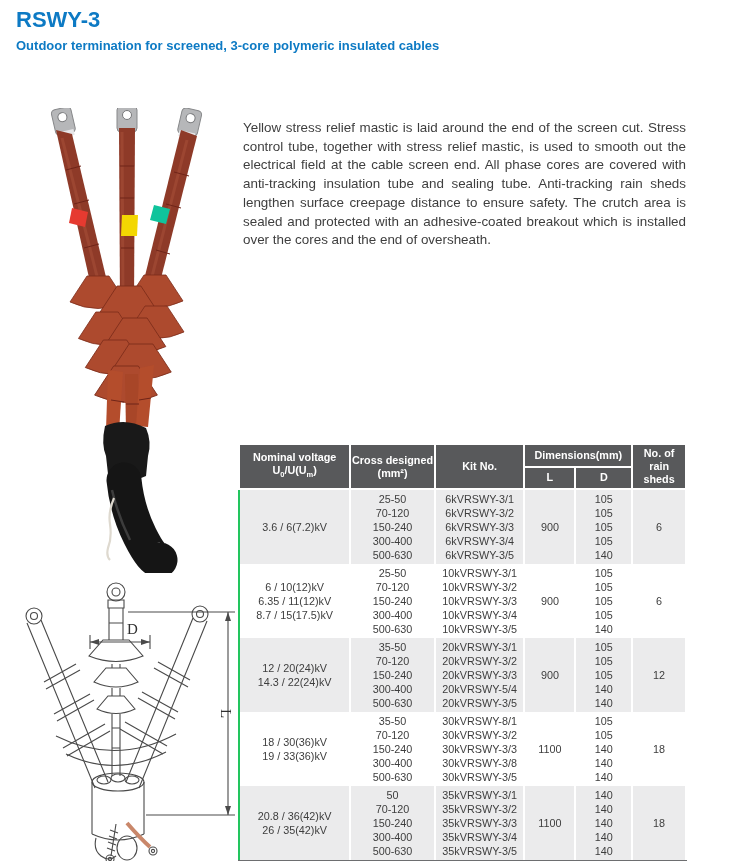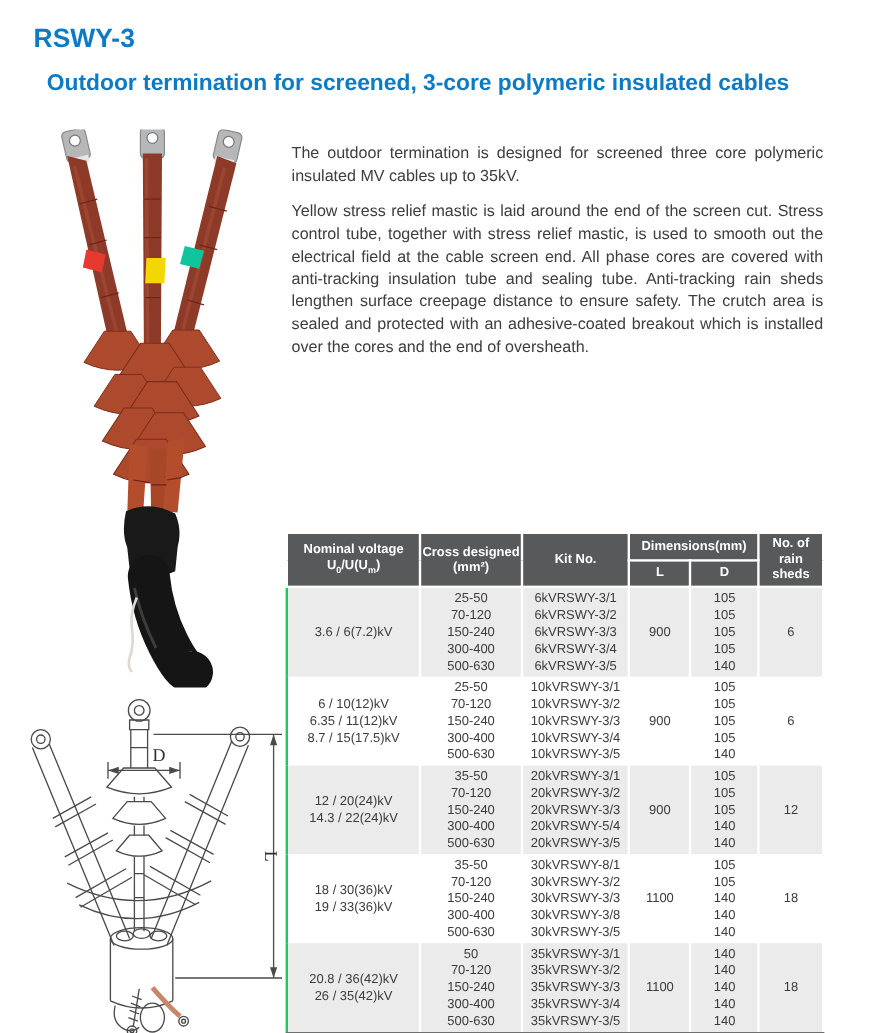--- a/index.html
+++ b/index.html
@@ -6,22 +6,22 @@
     --accent:#0d7ac4; --hdr-bg:#58595b; --row-alt:#ebebec; --rule:#6d6e70;
   }
   *{box-sizing:border-box;}
   html,body{margin:0;padding:0;background:#fff;}
   body{width:745px;height:861px;position:relative;overflow:hidden;
        font-family:"Liberation Sans",sans-serif;}
   .page{position:absolute;inset:0;background:#fff;}
 
   
   .page-header{position:absolute;left:16px;top:6px;width:715px;}
-  .product-code{margin:12px;font-size:22px;line-height:27px;font-weight:700;color:var(--accent);}
-  .subtitle-line{font-size:19px;line-height:25px;font-weight:700;color:var(--accent);margin-left:23px;}
+  .product-code{margin:0;font-size:22px;line-height:27px;font-weight:700;color:var(--accent);}
+  .subtitle-line{font-size:13px;line-height:25px;font-weight:700;color:var(--accent);}
 
   
   .description{position:absolute;left:243px;top:119px;width:443px;}
   .description p{margin:0 0 11px 0;font-size:13.4px;line-height:18.7px;color:#3e3e3e;
                  text-align:justify;}
 
   
   figure{margin:0;padding:0;}
   .photo{position:absolute;left:8px;top:108px;width:230px;height:465px;}
   .diagram{position:absolute;left:0px;top:576px;width:245px;height:285px;}
@@ -108,21 +108,20 @@
       </g>
       <g>
         <path d="M116,372 Q119,402 132,428 T152,452" stroke="#151515" stroke-width="35" fill="none" stroke-linecap="round"></path>
         <path d="M104,382 Q110,408 122,432" stroke="#3d3d3d" stroke-width="2.5" fill="none"></path>
       </g>
       <path d="M106,390 q-6,14 -4,26 q2,14 -2,24 q-2,8 2,12" stroke="#ded9cf" stroke-width="2.2" fill="none"></path>
     </svg>
   </figure>
 
   <section class="description">
-    <p>The outdoor termination is designed for screened three core polymeric insulated MV cables up to 35kV.</p>
     <p>Yellow stress relief mastic is laid around the end of the screen cut. Stress control tube, together with stress relief mastic, is used to smooth out the electrical field at the cable screen end. All phase cores are covered with anti-tracking insulation tube and sealing tube. Anti-tracking rain sheds lengthen surface creepage distance to ensure safety. The crutch area is sealed and protected with an adhesive-coated breakout which is installed over the cores and the end of oversheath.</p>
   </section>
 
   <figure class="diagram">
     <svg viewBox="0 0 245 285" xmlns="http://www.w3.org/2000/svg" fill="none" stroke="#4a4a4a" stroke-width="1.1">
 
       <g>
         <circle cx="116" cy="16" r="9"></circle>
           <circle cx="116" cy="16" r="4"></circle>
         <path d="M108,24 h16 v8 h-16 z"></path>

